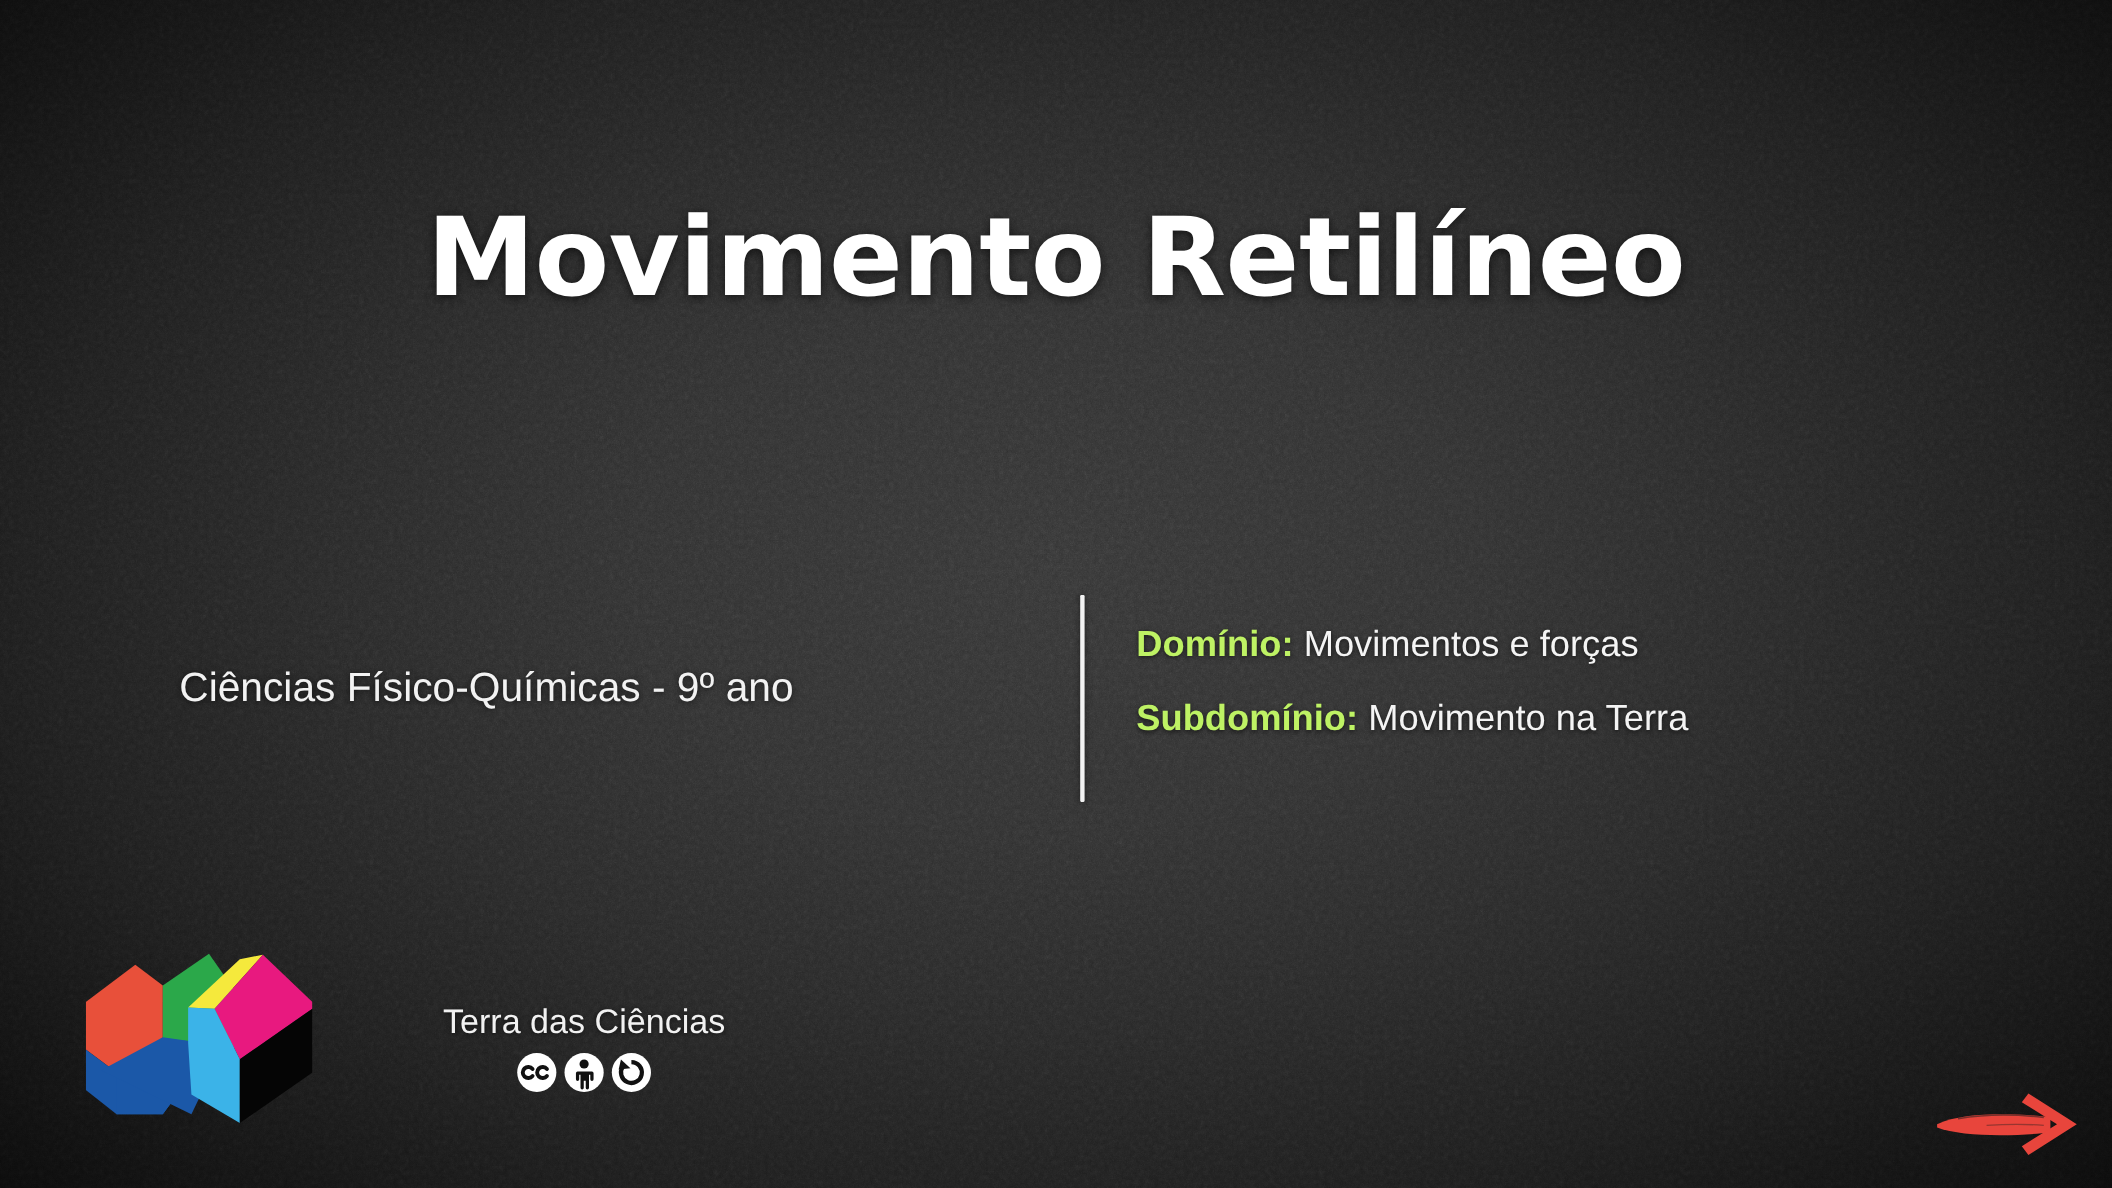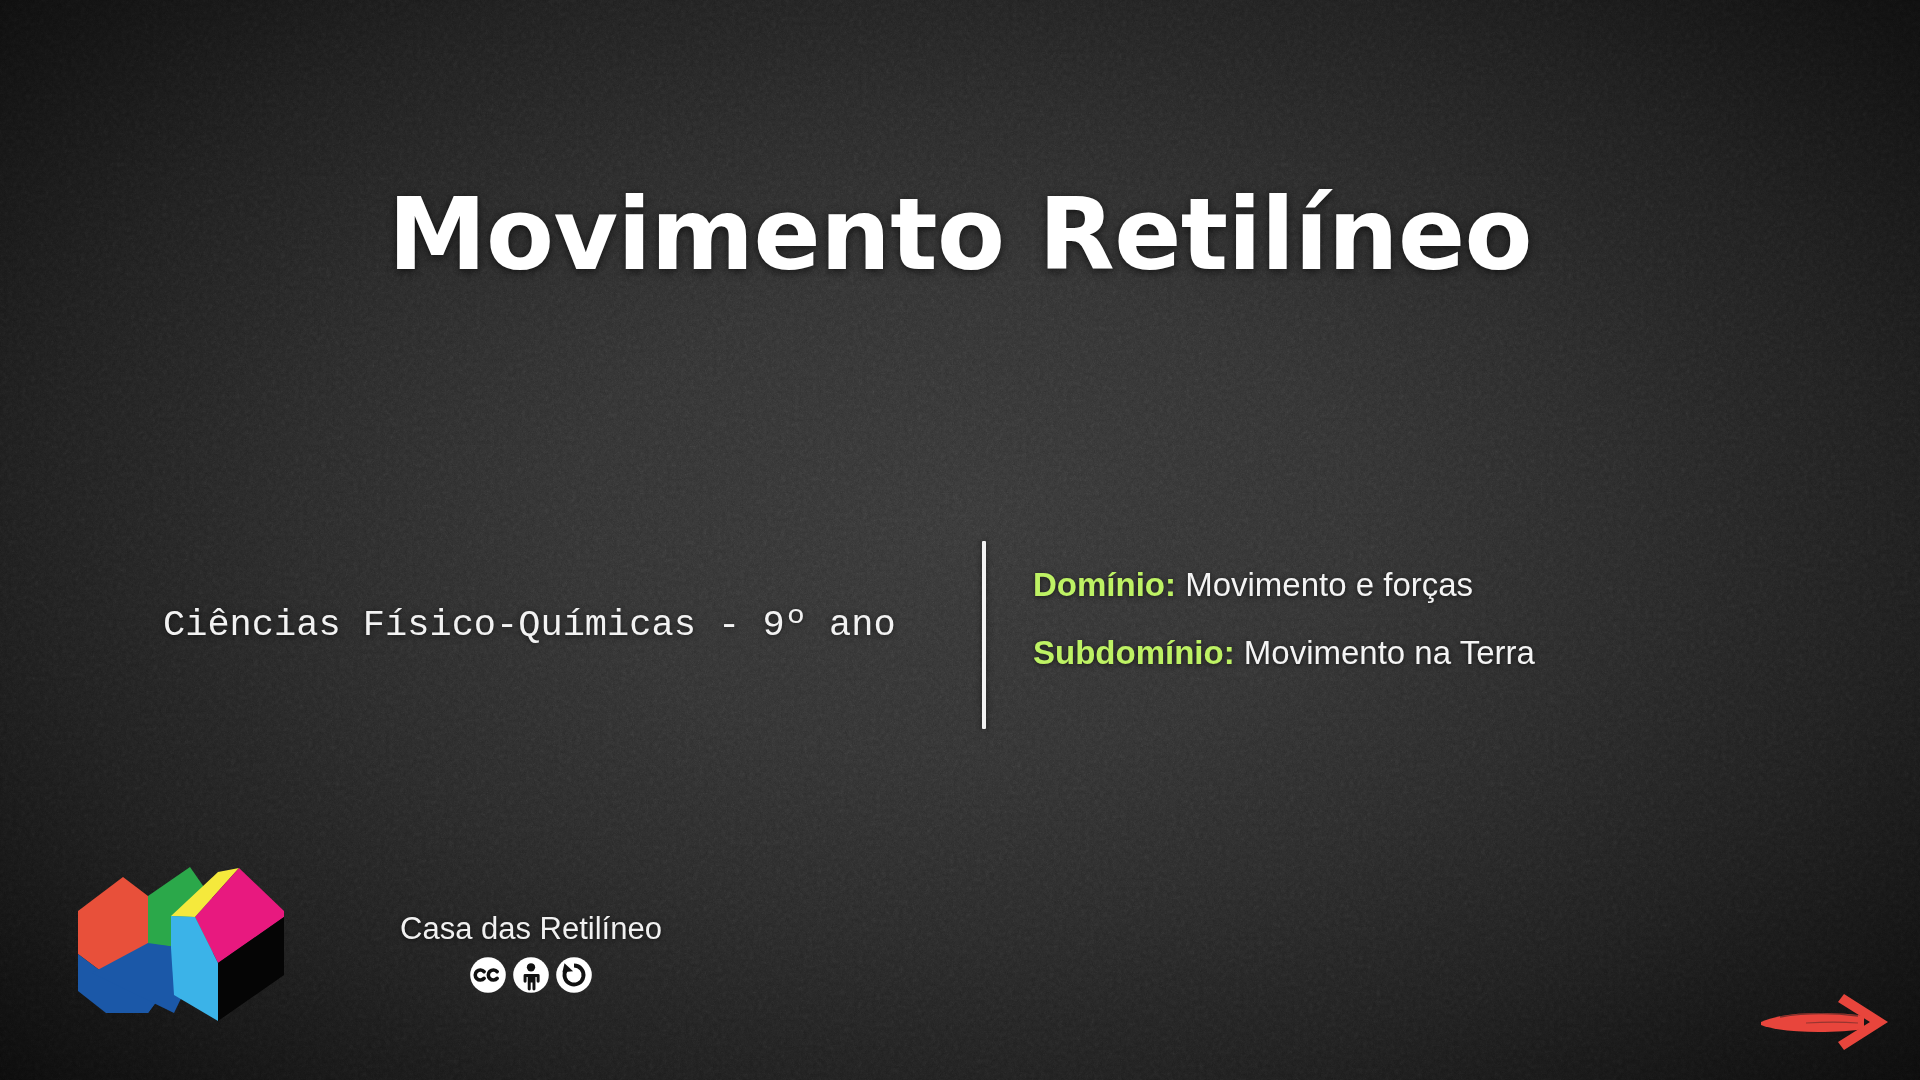--- a/index.html
+++ b/index.html
@@ -77,21 +77,21 @@
     white-space: nowrap;
     text-shadow: 0 2px 10px rgba(0,0,0,.65);
   }
 
   
   #course-line {
     position: absolute;
     left: 163px;
     top: 601px;
     color: #f2f2f2;
-    font-family: Liberation Mono, monospace;
+    font-family: Liberation Sans, sans-serif;
     font-weight: 400;
     font-size: 37px;
     line-height: 48px;
     white-space: nowrap;
     text-shadow: 0 1px 6px rgba(0,0,0,.6);
   }
 
   
   #meta-block {
     position: absolute;
@@ -206,21 +206,21 @@
     <span class="title-line">Movimento Retilíneo</span>
   </div>
 
   <div id="course-line">Ciências Físico-Químicas - 9º ano</div>
 
   <div id="meta-block">
     <div id="meta-rule"></div>
     <div id="meta-lines">
       <div class="meta-line">
         <span class="meta-label">Domínio:</span>
-        <span class="meta-value">Movimento e forças</span>
+        <span class="meta-value">Movimentos e forças</span>
       </div>
       <div class="meta-line">
         <span class="meta-label">Subdomínio:</span>
         <span class="meta-value">Movimento na Terra</span>
       </div>
     </div>
   </div>
 
   <svg id="logo" viewBox="0 0 206 170" xmlns="http://www.w3.org/2000/svg" aria-hidden="true">
 
@@ -237,21 +237,21 @@
     <polygon points="93,61 140,17 161,13 117,62" fill="#f5e93c"></polygon>
 
     <polygon points="117,62 161,13 206,56 206,62 140,108" fill="#e8197f"></polygon>
 
     <polygon points="93,61 117,62 140,108 140,166 96,140 93,93" fill="#3bb3e8"></polygon>
 
     <polygon points="140,108 206,62 206,120 140,166" fill="#050505"></polygon>
   </svg>
 
   <div id="credit-block">
-    <div id="credit-name">Casa das Retilíneo</div>
+    <div id="credit-name">Terra das Ciências</div>
     <div id="cc-badges">
 
       <svg class="cc-badge" viewBox="0 0 64 64" xmlns="http://www.w3.org/2000/svg" aria-hidden="true">
         <circle cx="32" cy="32" r="30" fill="#ffffff"></circle>
         <g fill="none" stroke="#111111" stroke-width="6" stroke-linecap="round">
           <path d="M25.5 26.5a8.5 8.5 0 1 0 0 11"></path>
           <path d="M47.5 26.5a8.5 8.5 0 1 0 0 11"></path>
         </g>
       </svg>
 

